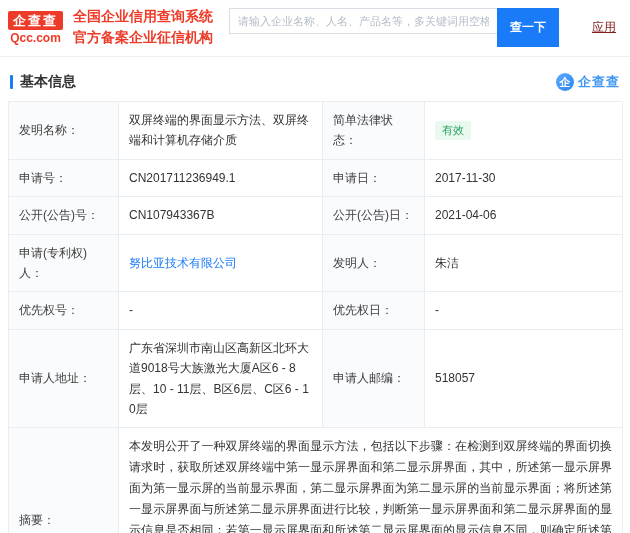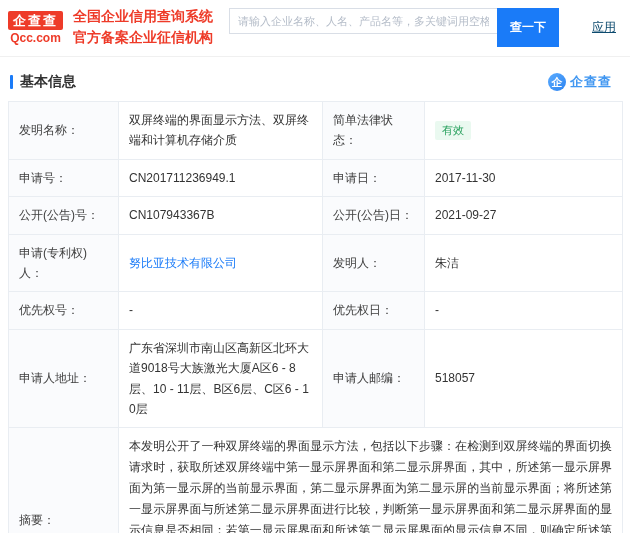--- a/index.html
+++ b/index.html
@@ -51,28 +51,28 @@
     width: 62px;
     background: #1a7bf8;
     color: #fff;
     border: none;
     font-size: 12px;
     font-weight: bold;
     cursor: pointer;
     font-family: inherit;
   }
   .spacer { flex: 1; }
-  .app-link { color: #0c4a6e; font-size: 12px; margin-right: 2px; cursor: pointer; white-space: nowrap; text-decoration: underline; }
+  .app-link { color: #7f1d1d; font-size: 12px; margin-right: 2px; cursor: pointer; white-space: nowrap; text-decoration: underline; }
 
   
   .section-head {
     display: flex;
     align-items: center;
     justify-content: space-between;
-    padding: 16px 18px 10px 10px;
+    padding: 16px 10px 10px 10px;
   }
   .sec-title-wrap { display: flex; align-items: center; }
   .blue-bar { display: inline-block; width: 3px; height: 14px; background: #1a7bf8; margin-right: 7px; border-radius: 1px; }
   .sec-title { font-size: 14px; font-weight: bold; color: #333; }
   .watermark { display: flex; align-items: center; gap: 4px; opacity: 0.9; }
   .wm-icon {
     width: 18px; height: 18px;
     border-radius: 50%;
     background: linear-gradient(135deg, #4aa3ff, #1677f0);
     color: #fff;
@@ -164,21 +164,21 @@
       <tr>
         <td class="lbl">申请号：</td>
         <td class="val">CN201711236949.1</td>
         <td class="lbl">申请日：</td>
         <td class="val">2017-11-30</td>
       </tr>
       <tr>
         <td class="lbl">公开(公告)号：</td>
         <td class="val">CN107943367B</td>
         <td class="lbl">公开(公告)日：</td>
-        <td class="val">2021-09-27</td>
+        <td class="val">2021-04-06</td>
       </tr>
       <tr>
         <td class="lbl">申请(专利权)人：</td>
         <td class="val">
           <a class="link">努比亚技术有限公司</a>
         </td>
         <td class="lbl">发明人：</td>
         <td class="val">朱洁</td>
       </tr>
       <tr>

